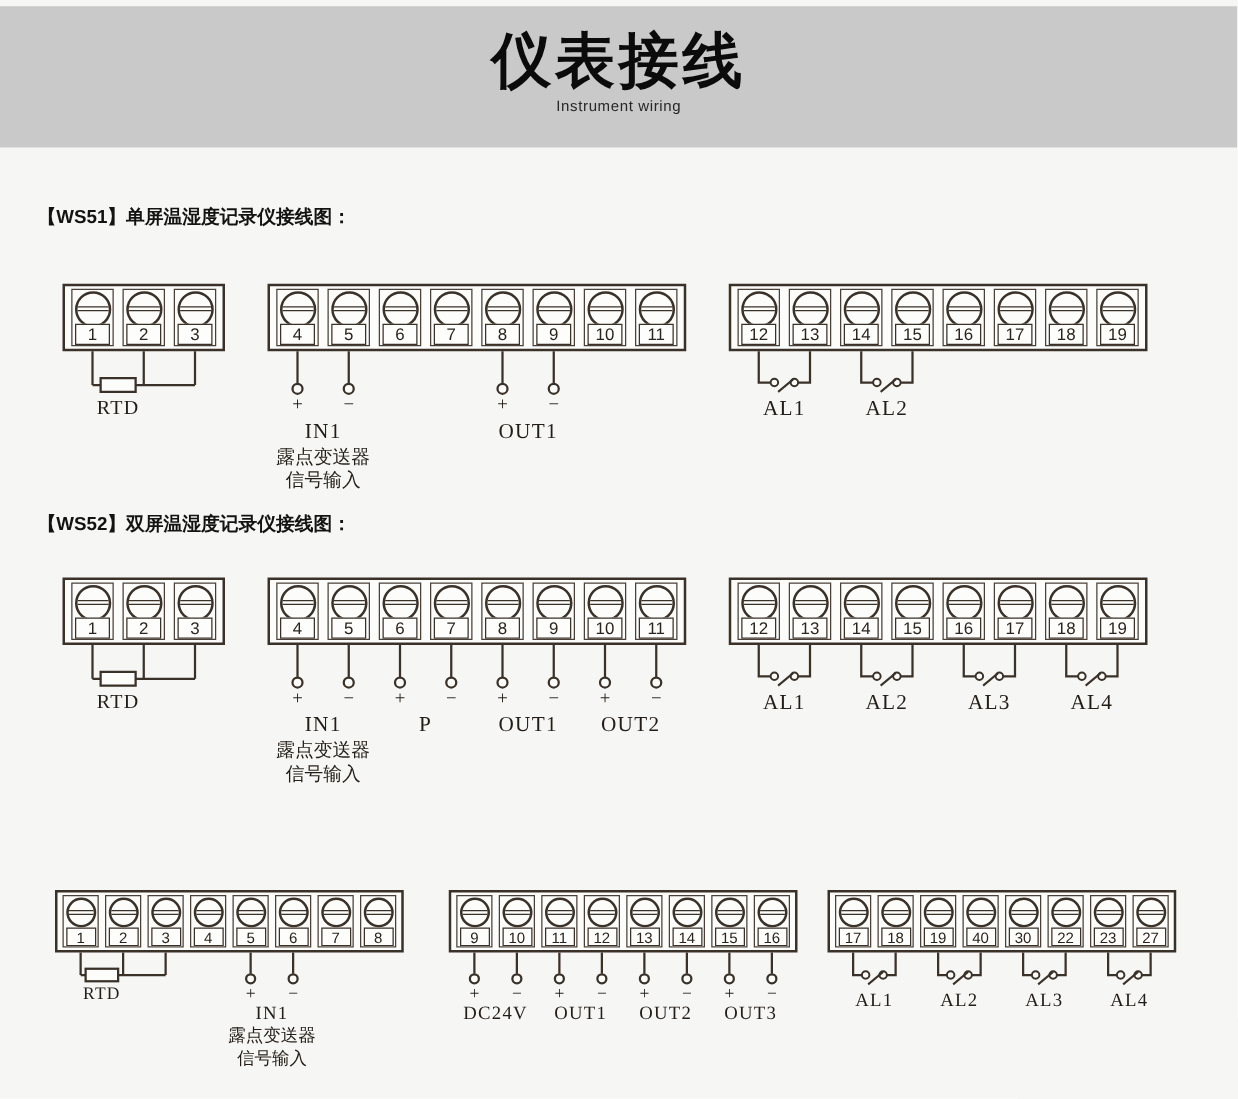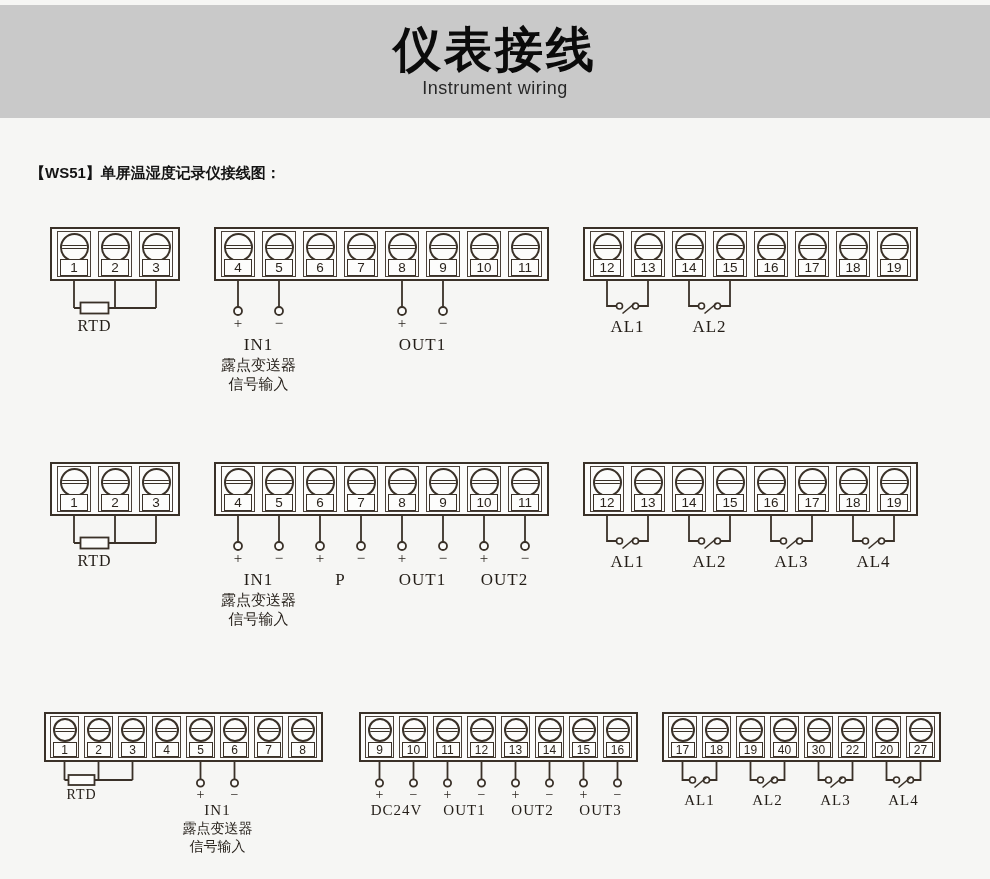--- a/index.html
+++ b/index.html
@@ -10,21 +10,21 @@
   }
   
   .hero {
     position:absolute; top:5px; left:0; width:990px; height:113px;
     background:#c9c9c9; text-align:center;
   }
   .hero h1 {
     margin:0; padding-top:18px; font-size:48px; font-weight:bold;
     letter-spacing:3px; color:#0b0b0b; line-height:1.12;
   }
-  .hero .sub { font-size:18px; color:#272727; margin-top:1px; letter-spacing:0.5px; }
+  .hero .sub { font-size:12px; color:#272727; margin-top:1px; letter-spacing:0.5px; }
 
   
   h2.heading {
     position:absolute; left:30px; margin:0;
     font-size:15px; font-weight:700; color:#131313; white-space:nowrap;
   }
   #h0 { top:164px; } #h1 { top:410px; } #h2 { top:654px; }
 
   
   .row { position:absolute; display:flex; align-items:flex-start; }
@@ -217,20 +217,21 @@
             <path d="M 147 0 V 25 H 137.5" fill="none" stroke="#3a3128" stroke-width="1.8"></path>
             <circle cx="118.5" cy="25" r="3" fill="#fcfcfb" stroke="#3a3128" stroke-width="1.6"></circle>
             <circle cx="134.5" cy="25" r="3" fill="#fcfcfb" stroke="#3a3128" stroke-width="1.6"></circle>
             <line x1="121.5" y1="32.5" x2="133.5" y2="22.5" stroke="#3a3128" stroke-width="1.6"></line>
             <text x="126.5" y="51" text-anchor="middle" fill="#231d17" style="font-family:'Liberation Serif','DejaVu Serif',serif;font-size:17px;letter-spacing:1px;">AL2</text>
           </g>
         </svg>
       </div>
     </div>
 
+  <h2 class="heading" id="h1">【WS52】双屏温湿度记录仪接线图：</h2>
   <div class="row pA" id="r1">
       <div class="bw">
         <div class="block">
           <div class="cell">
             <div class="screw"></div>
             <div class="num">1</div>
           </div>
           <div class="cell">
             <div class="screw"></div>
             <div class="num">2</div>
@@ -552,21 +553,21 @@
           <div class="cell">
             <div class="screw"></div>
             <div class="num">30</div>
           </div>
           <div class="cell">
             <div class="screw"></div>
             <div class="num">22</div>
           </div>
           <div class="cell">
             <div class="screw"></div>
-            <div class="num">20</div>
+            <div class="num">23</div>
           </div>
           <div class="cell">
             <div class="screw"></div>
             <div class="num">27</div>
           </div>
         </div>
         <svg width="279" height="94" viewBox="0 0 279 94" class="wiring">
           <g>
             <path d="M 20.5 0 V 18 H 27.5" fill="none" stroke="#3a3128" stroke-width="1.8"></path>
             <path d="M 54.5 0 V 18 H 47.5" fill="none" stroke="#3a3128" stroke-width="1.8"></path>

